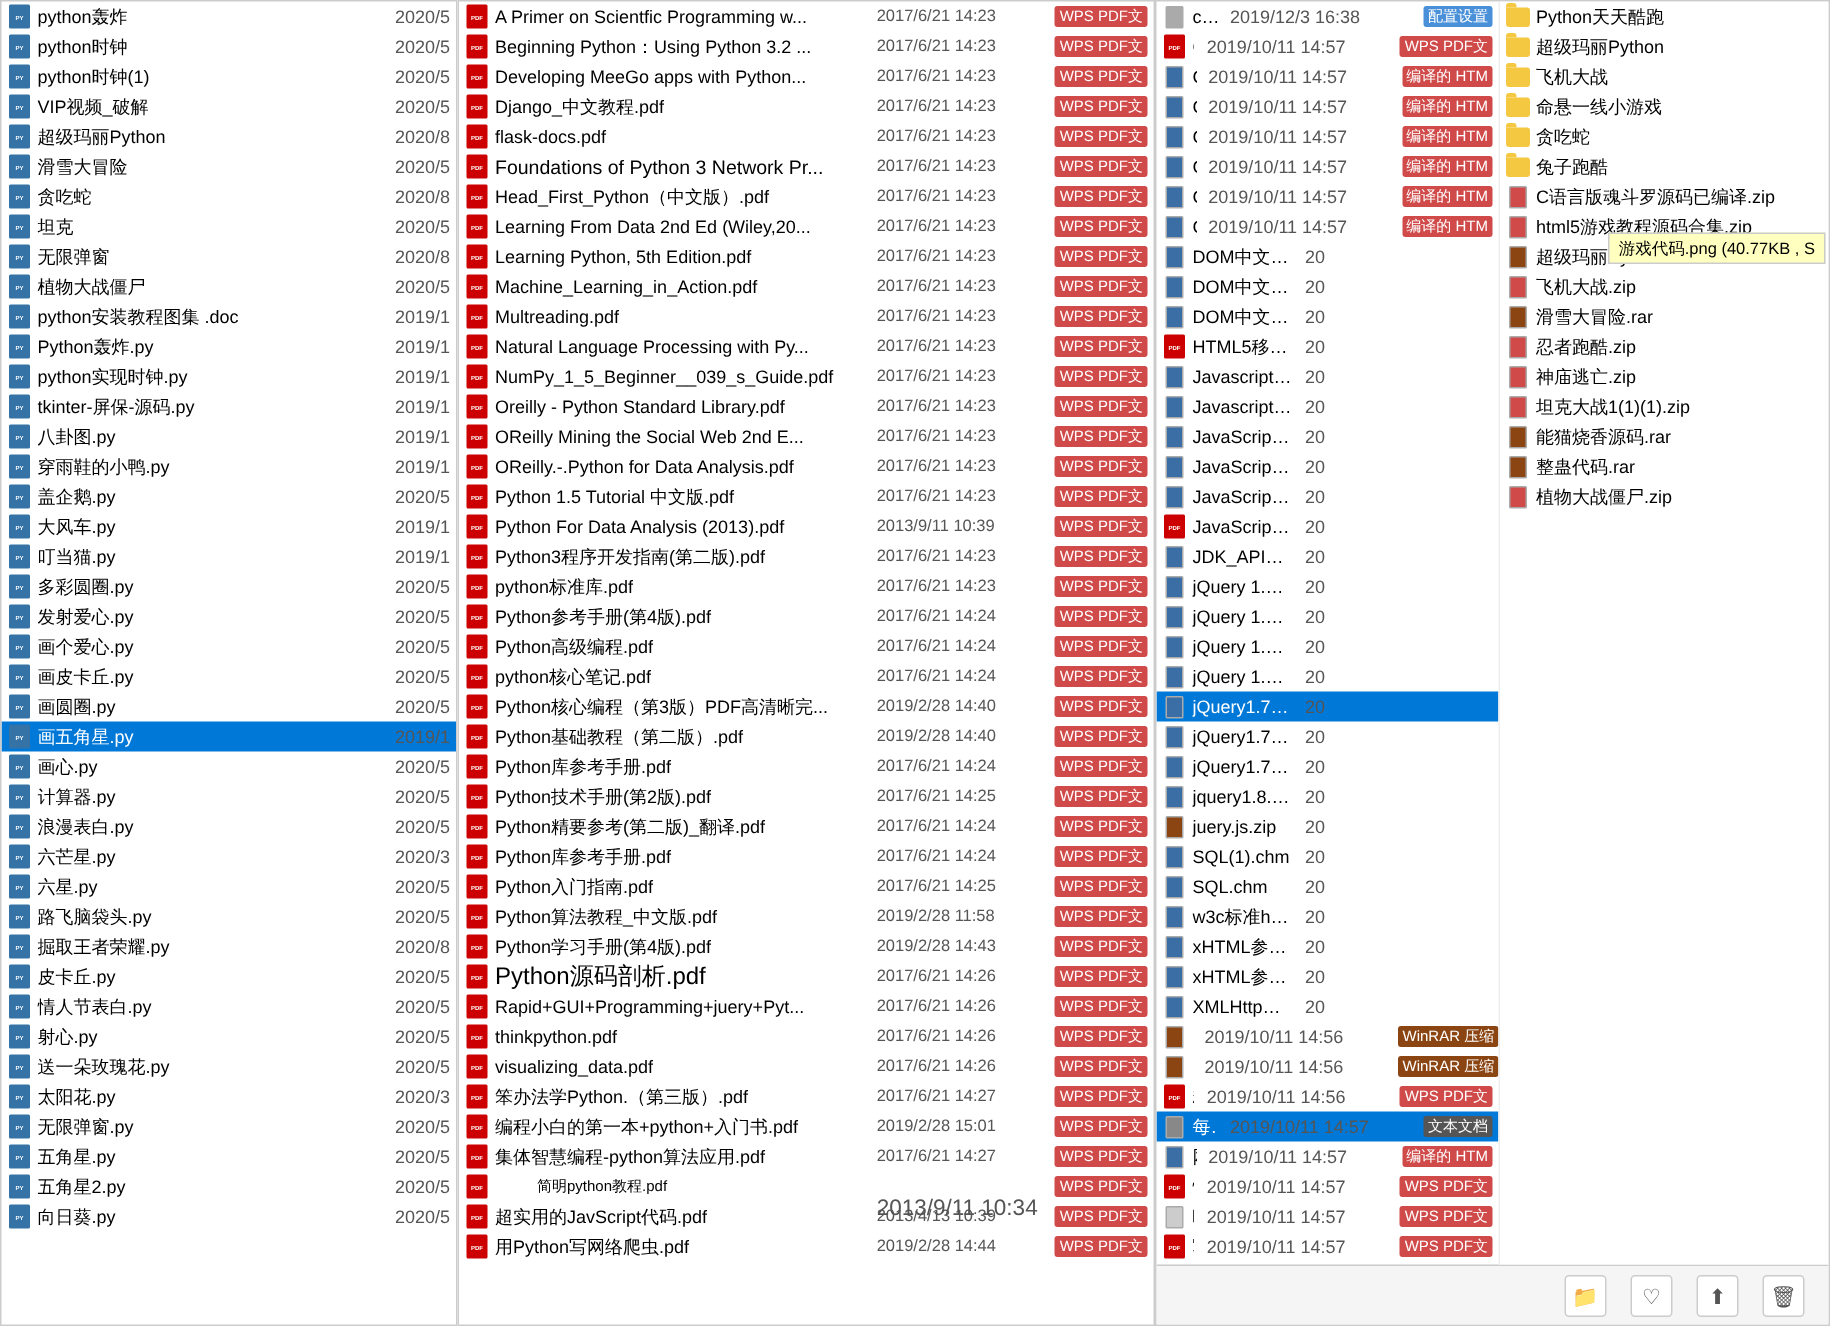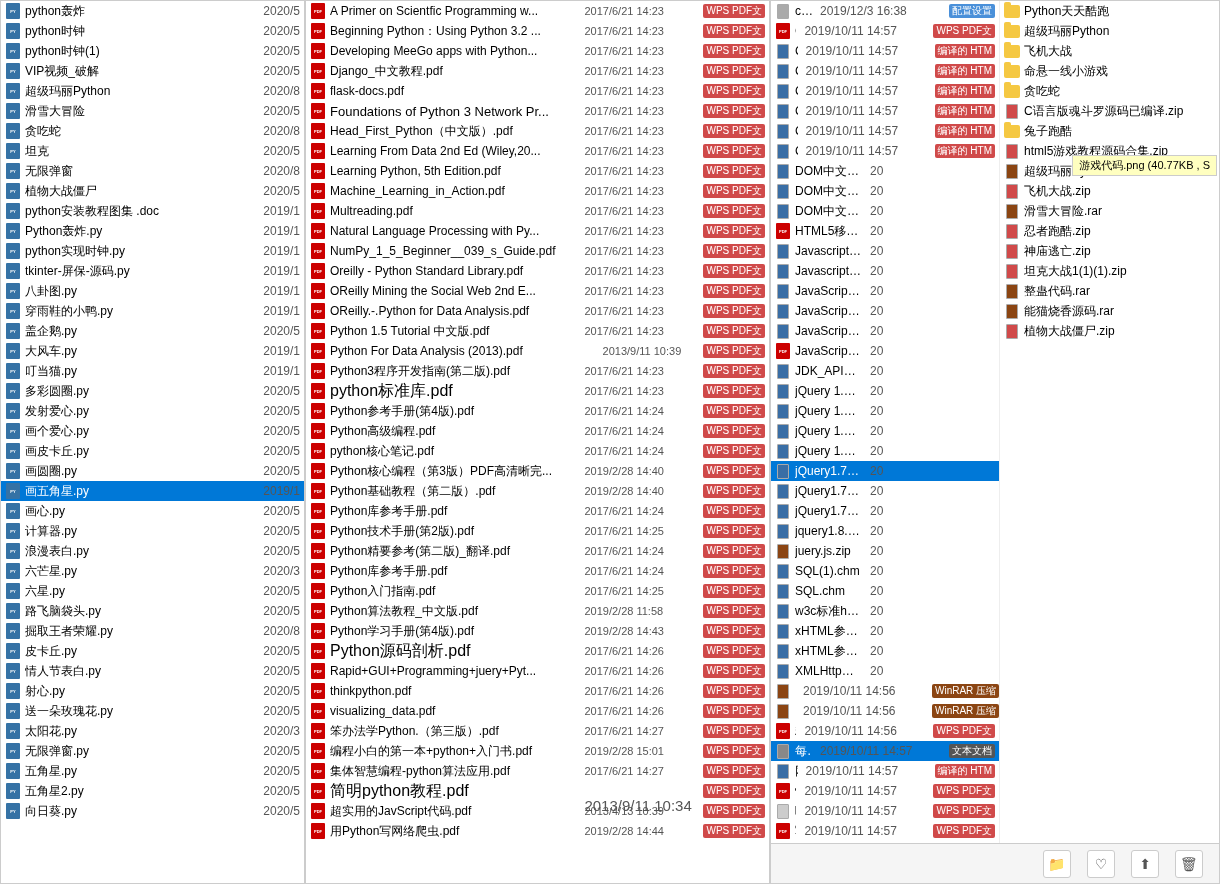--- a/index.html
+++ b/index.html
@@ -653,36 +653,36 @@
         </span>
         <span class="file-name" style="font-size: 12px; min-width: 0px; overflow: hidden; text-overflow: ellipsis;">Python 1.5 Tutorial 中文版.pdf</span>
         <span class="file-date" style="font-size: 11px; min-width: 115px;">2017/6/21 14:23</span>
         <span class="tag tag-wps">WPS PDF文</span>
       </div>
       <div class="middle-row-data">
         <span class="file-icon">
           <div class="icon-pdf"></div>
         </span>
         <span class="file-name" style="font-size: 12px; min-width: 0px; overflow: hidden; text-overflow: ellipsis;">Python For Data Analysis (2013).pdf</span>
-        <span class="file-date" style="font-size: 11px; min-width: 115px; text-align: center;">2013/9/11 10:39</span>
+        <span class="file-date" style="font-size: 11px; min-width: 115px;">2013/9/11 10:39</span>
         <span class="tag tag-wps">WPS PDF文</span>
       </div>
       <div class="middle-row-data">
         <span class="file-icon">
           <div class="icon-pdf"></div>
         </span>
         <span class="file-name" style="font-size: 12px; min-width: 0px; overflow: hidden; text-overflow: ellipsis;">Python3程序开发指南(第二版).pdf</span>
         <span class="file-date" style="font-size: 11px; min-width: 115px;">2017/6/21 14:23</span>
         <span class="tag tag-wps">WPS PDF文</span>
       </div>
       <div class="middle-row-data">
         <span class="file-icon">
           <div class="icon-pdf"></div>
         </span>
-        <span class="file-name" style="font-size: 16px; min-width: 0px; overflow: hidden; text-overflow: ellipsis;">python标准库.pdf</span>
+        <span class="file-name" style="font-size: 12px; min-width: 0px; overflow: hidden; text-overflow: ellipsis;">python标准库.pdf</span>
         <span class="file-date" style="font-size: 11px; min-width: 115px;">2017/6/21 14:23</span>
         <span class="tag tag-wps">WPS PDF文</span>
       </div>
       <div class="middle-row-data">
         <span class="file-icon">
           <div class="icon-pdf"></div>
         </span>
         <span class="file-name" style="font-size: 12px; min-width: 0px; overflow: hidden; text-overflow: ellipsis;">Python参考手册(第4版).pdf</span>
         <span class="file-date" style="font-size: 11px; min-width: 115px;">2017/6/21 14:24</span>
         <span class="tag tag-wps">WPS PDF文</span>
@@ -828,21 +828,21 @@
           <div class="icon-pdf"></div>
         </span>
         <span class="file-name" style="font-size: 12px; min-width: 0px; overflow: hidden; text-overflow: ellipsis;">集体智慧编程-python算法应用.pdf</span>
         <span class="file-date" style="font-size: 11px; min-width: 115px;">2017/6/21 14:27</span>
         <span class="tag tag-wps">WPS PDF文</span>
       </div>
       <div class="middle-row-data">
         <span class="file-icon">
           <div class="icon-pdf"></div>
         </span>
-        <span class="file-name" style="font-size: 16px; min-width: 0px; overflow: hidden; text-overflow: ellipsis;">简明python教程.pdf</span>
+        <span class="file-name" style="font-size: 10px; min-width: 0px; overflow: hidden; text-overflow: ellipsis; margin-left: 28px;">简明python教程.pdf</span>
         <span class="file-date" style="font-size: 15px; min-width: 115px; margin-top: 28px;">2013/9/11 10:34</span>
         <span class="tag tag-wps">WPS PDF文</span>
       </div>
       <div class="middle-row-data">
         <span class="file-icon">
           <div class="icon-pdf"></div>
         </span>
         <span class="file-name" style="font-size: 12px; min-width: 0px; overflow: hidden; text-overflow: ellipsis;">超实用的JavScript代码.pdf</span>
         <span class="file-date" style="font-size: 11px; min-width: 115px;">2013/4/13 10:39</span>
         <span class="tag tag-wps">WPS PDF文</span>
@@ -1204,32 +1204,32 @@
         <span class="file-name">命悬一线小游戏</span>
       </div>
       <div class="file-row">
         <span class="file-icon">
           <div class="icon-folder"></div>
         </span>
         <span class="file-name">贪吃蛇</span>
       </div>
       <div class="file-row">
         <span class="file-icon">
+          <div class="icon-folder"></div>
+        </span>
+        <span class="file-name">兔子跑酷</span>
+      </div>
+      <div class="file-row">
+        <span class="file-icon">
           <div class="icon-file" style="background: rgb(208, 74, 74);"></div>
         </span>
         <span class="file-name">C语言版魂斗罗源码已编译.zip</span>
       </div>
       <div class="file-row">
         <span class="file-icon">
-          <div class="icon-folder"></div>
-        </span>
-        <span class="file-name">兔子跑酷</span>
-      </div>
-      <div class="file-row">
-        <span class="file-icon">
           <div class="icon-file" style="background: rgb(208, 74, 74);"></div>
         </span>
         <span class="file-name">html5游戏教程源码合集.zip</span>
       </div>
       <div class="file-row">
         <span class="file-icon">
           <div class="icon-file" style="background: rgb(139, 69, 19);"></div>
         </span>
         <span class="file-name">超级玛丽Python.rar</span>
       </div>
@@ -1260,27 +1260,27 @@
       <div class="file-row">
         <span class="file-icon">
           <div class="icon-file" style="background: rgb(208, 74, 74);"></div>
         </span>
         <span class="file-name">坦克大战1(1)(1).zip</span>
       </div>
       <div class="file-row">
         <span class="file-icon">
           <div class="icon-file" style="background: rgb(139, 69, 19);"></div>
         </span>
+        <span class="file-name">能猫烧香源码.rar</span>
+      </div>
+      <div class="file-row">
+        <span class="file-icon">
+          <div class="icon-file" style="background: rgb(139, 69, 19);"></div>
+        </span>
         <span class="file-name">整蛊代码.rar</span>
-      </div>
-      <div class="file-row">
-        <span class="file-icon">
-          <div class="icon-file" style="background: rgb(139, 69, 19);"></div>
-        </span>
-        <span class="file-name">能猫烧香源码.rar</span>
       </div>
       <div class="file-row">
         <span class="file-icon">
           <div class="icon-file" style="background: rgb(208, 74, 74);"></div>
         </span>
         <span class="file-name">植物大战僵尸.zip</span>
       </div>
     </div>
   </div>
 

